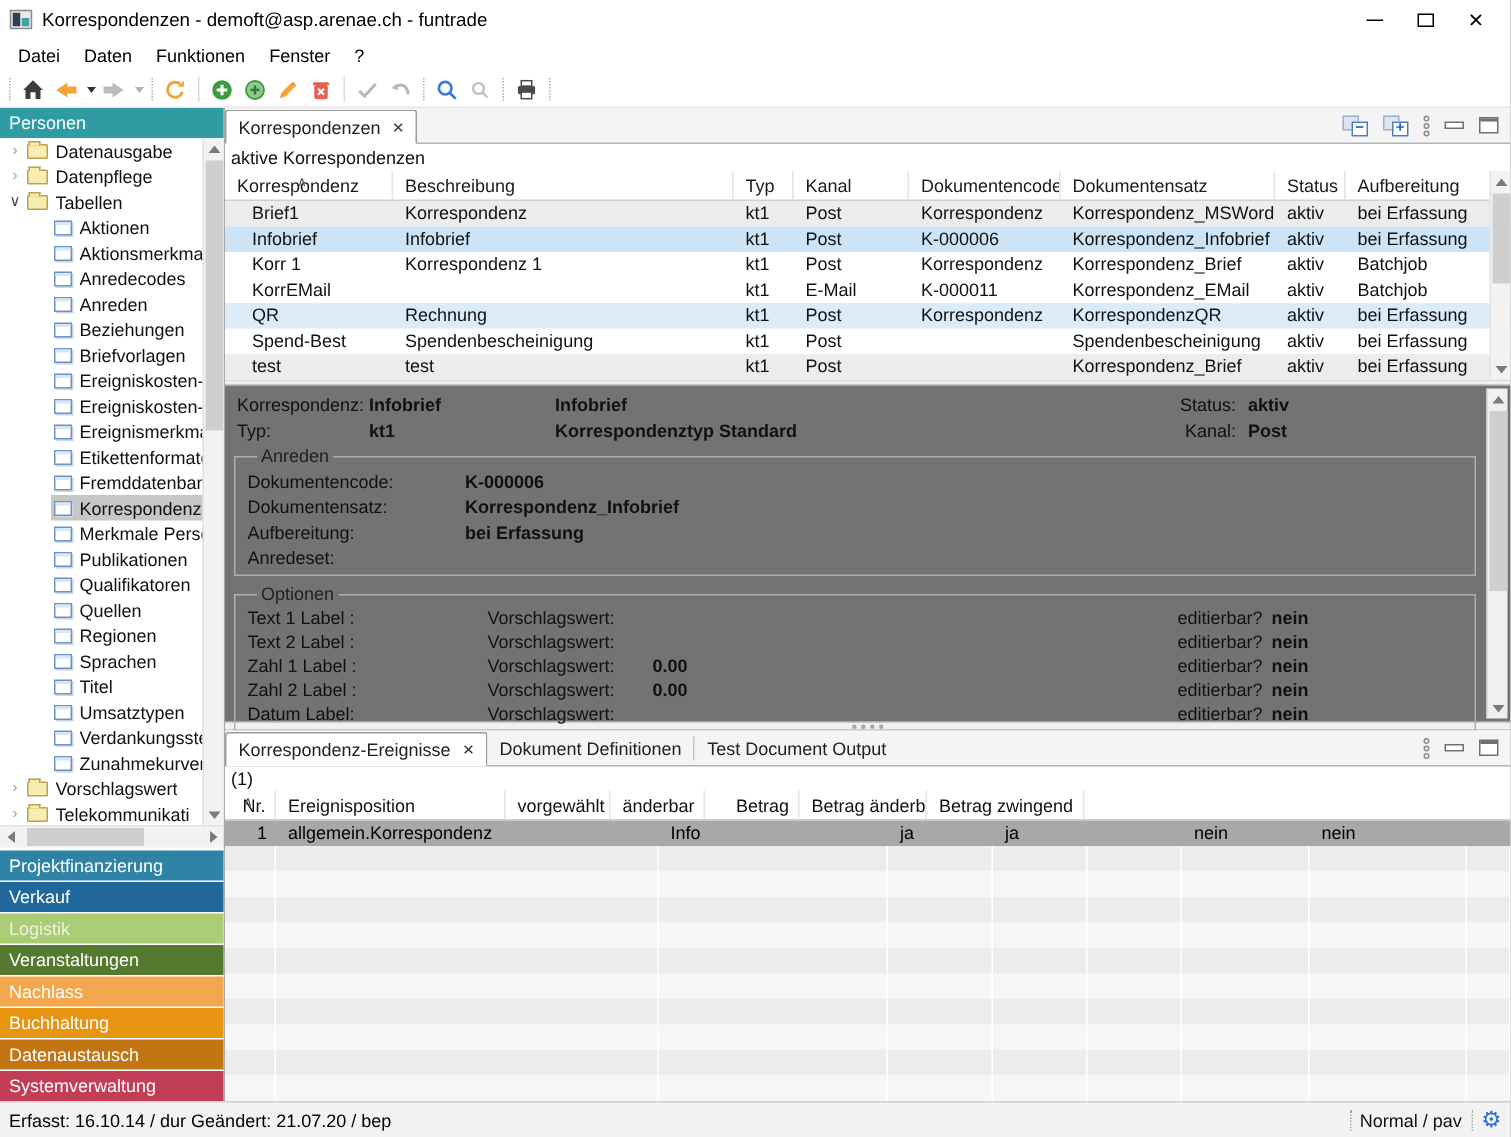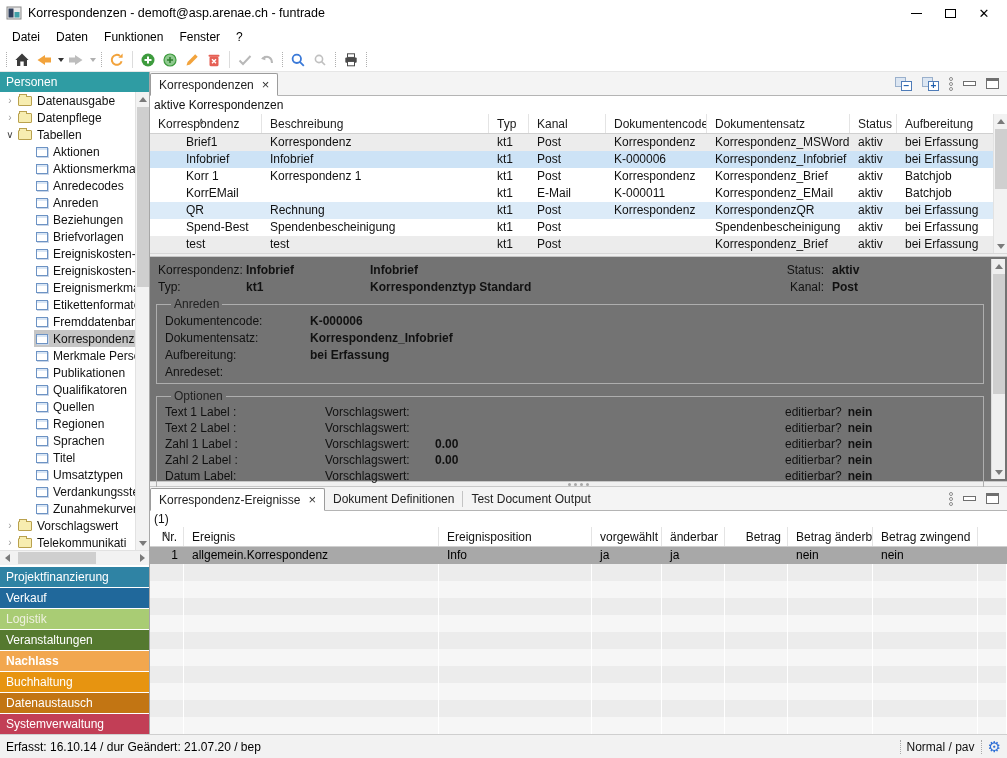--- a/index.html
+++ b/index.html
@@ -57,21 +57,21 @@
   .hscroll .arr{position:absolute;top:0;width:14px;height:14px;display:flex;align-items:center;justify-content:center;}
   .hscroll .arr.left{left:0;} .hscroll .arr.right{right:0;}
   .tri-left{width:0;height:0;border-top:4px solid transparent;border-bottom:4px solid transparent;border-right:5px solid #7a7a7a;}
   .tri-right{width:0;height:0;border-top:4px solid transparent;border-bottom:4px solid transparent;border-left:5px solid #7a7a7a;}
   .thumb-h{position:absolute;top:1px;height:12px;background:#cfcfcf;}
   
   .modules{height:169px;padding-top:2px;display:flex;flex-direction:column;gap:1px;background:#fff;}
   .module{height:20px;display:flex;align-items:center;padding-left:6px;color:#fff;font-size:12px;}
   .mod0{background:#2f83a4;} .mod1{background:#20689b;}
   .mod2{background:#a9cc74;color:#eef0df;} .mod3{background:#55792f;}
-  .mod4{background:#f2a74e;font-weight:bold;} .mod5{background:#e79410;}
+  .mod4{background:#f2a74e;} .mod5{background:#e79410;}
   .mod6{background:#c27513;} .mod7{background:#c23e56;}
   
   .main{width:857px;display:flex;flex-direction:column;}
   .tabbar{height:24px;background:#f4f4f4;border-bottom:1px solid #b4b4b4;display:flex;align-items:flex-end;position:relative;}
   .tab{height:23px;display:flex;align-items:center;padding:0 8px;color:#222;position:relative;}
   .tab.active{background:#fff;border:1px solid #9c9c9c;border-bottom:1px solid #fff;margin-bottom:-1px;border-radius:2px 2px 0 0;}
   .tab .close{margin-left:8px;color:#333;font-size:13px;line-height:13px;}
   .tab-sep{width:1px;height:16px;background:#c4c4c4;margin-bottom:3px;}
   .tabbar-right{position:absolute;right:8px;top:0;height:23px;display:flex;align-items:center;gap:10px;}
   .winicon{position:relative;width:17px;height:14px;}
@@ -84,21 +84,21 @@
   .maxbox::before{content:"";position:absolute;top:0;left:0;right:0;height:2px;background:#6f6f6f;}
   
   .filter-row{height:18px;display:flex;align-items:center;padding-left:4px;background:#fff;}
   
   .table-wrap{height:139px;position:relative;background:#fff;}
   .thead{display:flex;height:20px;border-bottom:1px solid #d0d0d0;background:#fff;}
   .th{line-height:20px;padding-left:8px;border-right:1px solid #e4e4e4;color:#1a1a1a;white-space:nowrap;overflow:hidden;position:relative;}
   .sortmark{position:absolute;top:-3px;left:48px;font-size:9px;color:#555;}
   .trow{display:flex;height:17px;}
   .c{line-height:17px;padding-left:8px;white-space:nowrap;overflow:hidden;}
-  .c1{width:112px;padding-left:36px;} .th.c1{padding-left:8px;}
+  .c1{width:112px;padding-left:18px;} .th.c1{padding-left:8px;}
   .c2{width:227px;} .c3{width:40px;} .c4{width:77px;}
   .c5{width:101px;} .c6{width:143px;} .c7{width:47px;} .c8{width:96px;border-right:none;}
   .row-gray{background:#ececec;}
   .row-sel{background:#cde3f6;}
   .row-blue{background:#dcebf8;}
   .tscroll{position:absolute;top:0;right:0;bottom:0;width:14px;background:#f2f2f2;border-left:1px solid #e2e2e2;}
   
   .split1{height:4px;background:#f0f0f0;border-top:1px solid #d8d8d8;border-bottom:1px solid #c8c8c8;}
   .split2{height:6px;background:#f0f0f0;border-top:1px solid #c8c8c8;border-bottom:1px solid #c8c8c8;display:flex;align-items:center;justify-content:center;gap:3px;}
   .split2 i{width:3px;height:3px;background:#a8a8a8;border-radius:50%;display:block;}
@@ -721,21 +721,20 @@
               </div>
             <div class="minbar"></div>
             <div class="maxbox"></div>
           </div>
         </div>
         <div class="count-row">
             <span>(1)</span>
           </div>
         <div class="bhead">
           <div class="bh b1"><span class="sortmark2">∧</span><span>Nr.</span></div>
-          <div class="bh b2">Ereignis</div>
           <div class="bh b3">Ereignisposition</div>
           <div class="bh b4">vorgewählt</div>
           <div class="bh b5">änderbar</div>
           <div class="bh b6">Betrag</div>
           <div class="bh b7">Betrag änderbar</div>
           <div class="bh b8">Betrag zwingend</div>
           <div class="bh b9"></div>
         </div>
         <div class="brow sel">
           <div class="bc b1">1</div>

